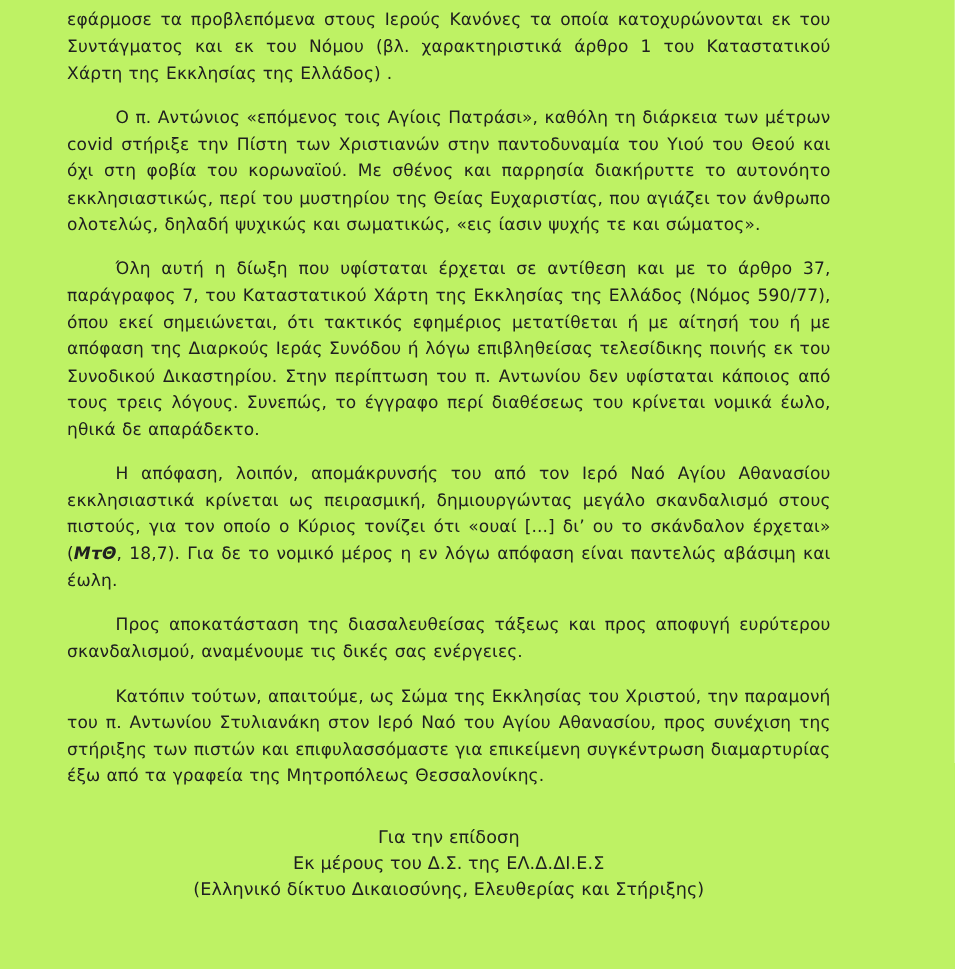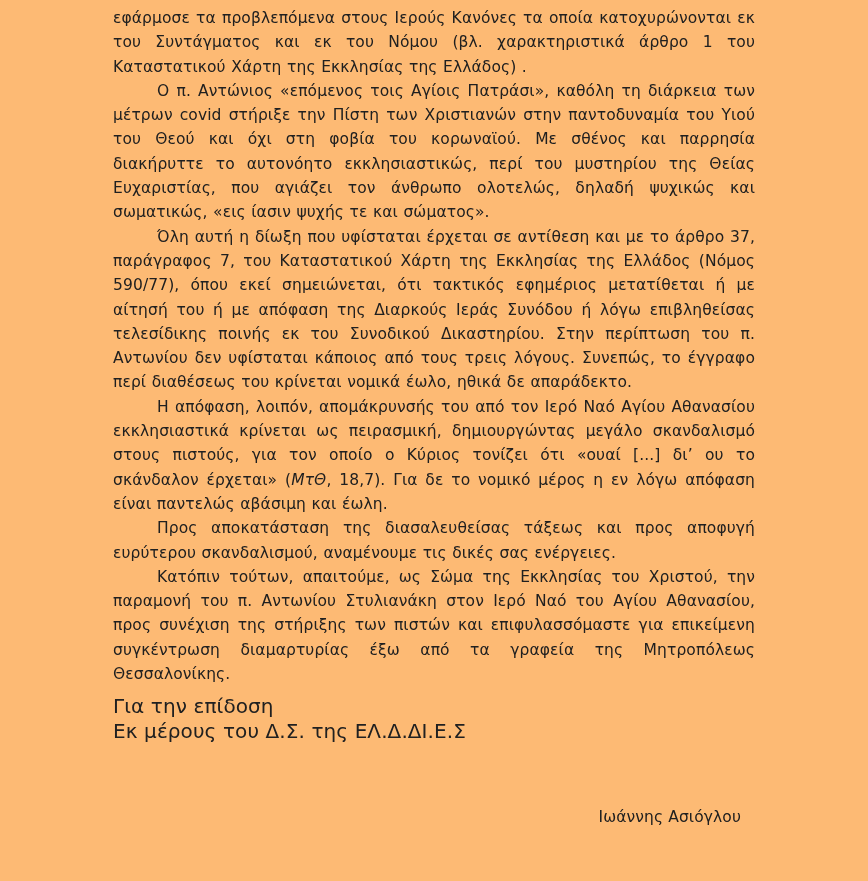--- a/index.html
+++ b/index.html
@@ -11,42 +11,44 @@
     width: 868px;
     height: 881px;
     overflow: hidden;
     font-family: "DejaVu Sans", sans-serif;
     color: #202020;
   }
   .page {
     box-sizing: border-box;
     width: 868px;
     height: 881px;
-    padding: 6px 113px 0 113px;
-    background: #fdba74;
+    padding: 6px 113px 0 61px;
+    background: #bef264;
   }
   .letter-body p {
     margin: 0;
     padding: 0;
     font-size: 15.5px;
     line-height: 24.3px;
     text-align: justify;
     letter-spacing: 0.1px;
     word-spacing: 0.5px;
   }
   .letter-body p.indent {
     text-indent: 44px;
+    margin-top: 16px;
   }
   .ref-italic {
     font-style: italic;
+    font-weight: bold;
   }
   .closing-block {
-    margin-top: 8px;
-    text-align: left;
-    font-size: 20px;
+    margin-top: 31px;
+    text-align: center;
+    font-size: 16px;
     line-height: 24.3px;
     letter-spacing: 0.1px;
   }
   .signature-line {
     margin-top: 62px;
     text-align: right;
     padding-right: 14px;
     font-size: 15.5px;
     line-height: 24.3px;
     letter-spacing: 0.1px;
@@ -69,17 +71,18 @@
 
     <p class="indent">Προς αποκατάσταση της διασαλευθείσας τάξεως και προς αποφυγή ευρύτερου σκανδαλισμού, αναμένουμε τις δικές σας ενέργειες.</p>
 
     <p class="indent">Κατόπιν τούτων, απαιτούμε, ως Σώμα της Εκκλησίας του Χριστού, την παραμονή του π. Αντωνίου Στυλιανάκη στον Ιερό Ναό του Αγίου Αθανασίου, προς συνέχιση της στήριξης των πιστών και επιφυλασσόμαστε για επικείμενη συγκέντρωση διαμαρτυρίας έξω από τα γραφεία της Μητροπόλεως Θεσσαλονίκης.</p>
 
   </div>
 
   <div class="closing-block">
     <div>Για την επίδοση</div>
     <div>Εκ μέρους του Δ.Σ. της ΕΛ.Δ.ΔΙ.Ε.Σ</div>
+    <div>(Ελληνικό δίκτυο Δικαιοσύνης, Ελευθερίας και Στήριξης)</div>
   </div>
 
   <div class="signature-line">Ιωάννης Ασιόγλου</div>
 
 </div>
 
 </body></html>

